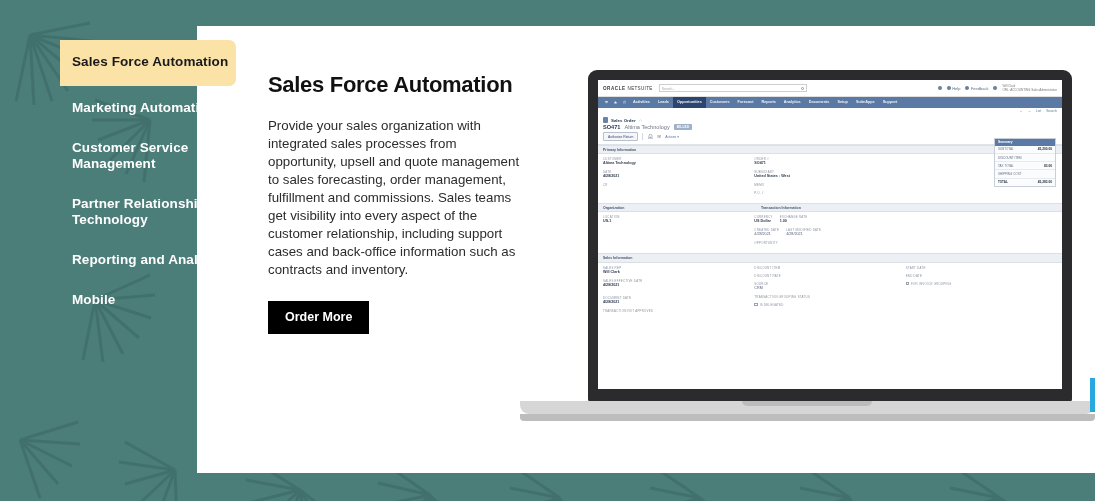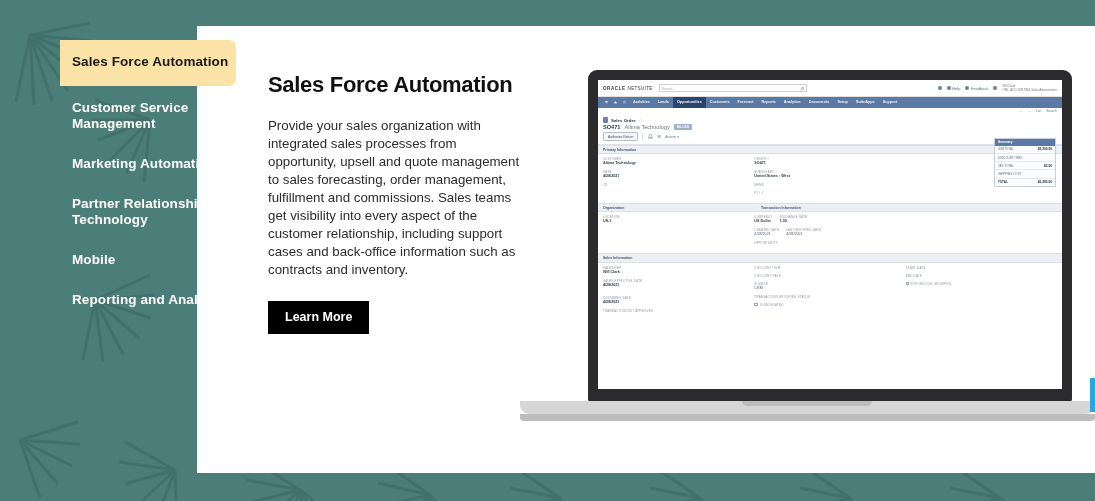--- a/index.html
+++ b/index.html
@@ -245,40 +245,40 @@
   </g>
 </svg>
 
 <div id="content-card"></div>
 
 <nav id="sidebar">
   <div class="nav-item active">
     <span>Sales Force Automation</span>
   </div>
   <div class="nav-item">
+    <span>Marketing Automation</span>
+  </div>
+  <div class="nav-item">
     <span>Customer Service Management</span>
-  </div>
-  <div class="nav-item">
-    <span>Marketing Automation</span>
   </div>
   <div class="nav-item">
     <span>Partner Relationship Technology</span>
   </div>
   <div class="nav-item">
+    <span>Reporting and Analytics</span>
+  </div>
+  <div class="nav-item">
     <span>Mobile</span>
-  </div>
-  <div class="nav-item">
-    <span>Reporting and Analytics</span>
   </div>
 </nav>
 
 <div id="main-col">
   <h1 id="page-title">Sales Force Automation</h1>
   <p id="body-copy">Provide your sales organization with integrated sales processes from opportunity, upsell and quote management to sales forecasting, order management, fulfillment and commissions. Sales teams get visibility into every aspect of the customer relationship, including support cases and back-office information such as contracts and inventory.</p>
-  <button id="learn-more">Learn More</button>
+  <button id="learn-more">Order More</button>
 </div>
 
 <div id="laptop">
   <div id="laptop-lid">
     <div id="laptop-screen">
 
       <div class="ns-topbar">
         <div class="ns-logo">
           <span>ORACLE</span>
           <em>NETSUITE</em>

